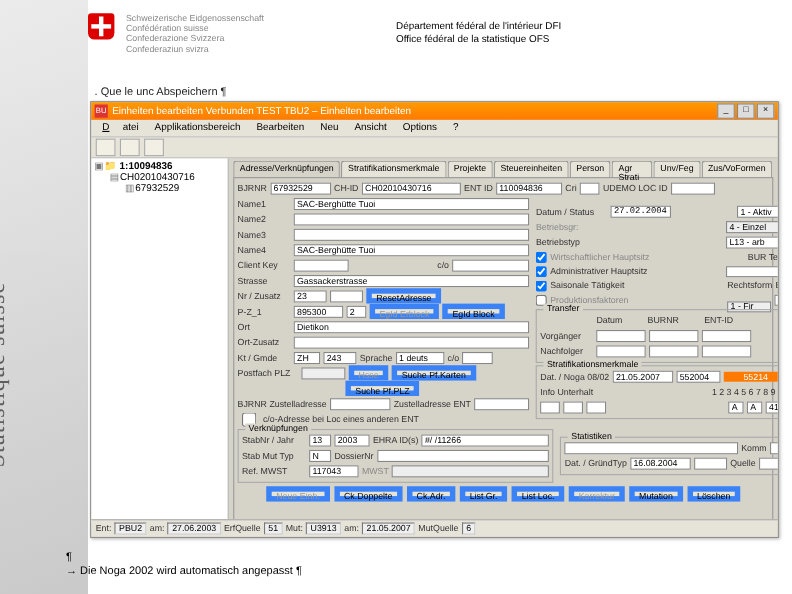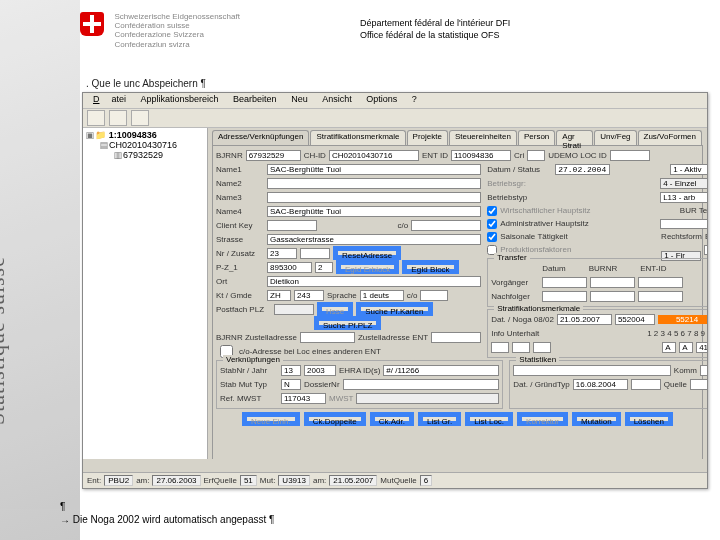--- a/index.html
+++ b/index.html
@@ -33,21 +33,21 @@
   .tab.active { background:#d6d3c9; }
   .pane { border:1px solid #999; background:#d6d3c9; padding:2px 3px; height:calc(100% - 15px - 2px); font-size:8px; }
   .row { display:flex; align-items:center; height:14px; gap:3px; }
   .lbl { color:#333; white-space:nowrap; }
   .lbl.dim { color:#888; }
   input.f, .inp { height:11px; font-size:8px; border:1px solid #888; background:#fff; padding:0 2px; box-sizing:border-box;}
   .btn { height:14px; font-size:8px; border:5px solid #3b82f6; background:#e6e3d8; padding:0 4px; cursor:pointer;}
   .btn.dim { color:#999; }
   .grp { border:1px solid #aaa; margin-top:2px; padding:2px 3px 3px 3px; position:relative;}
   .grp>.t { position:absolute; top:-6px; left:6px; background:#d6d3c9; padding:0 3px; font-size:8px;}
-  .cols { display:flex; gap:6px; }
+  .cols { display:flex; gap:6px;align-items:center; }
   .c1 { flex:0 0 260px; }
   .c2 { flex:1; }
   .chk { display:flex;align-items:center;gap:3px;height:13px;}
   .chk input{margin:0;width:10px;height:10px;}
   .status { position:absolute; left:0; right:0; bottom:0; height:15px; background:#e6e3d8; border-top:1px solid #aaa; display:flex; align-items:center; font-size:8px; gap:3px; padding:0 4px;}
   .status .sval { border:1px inset #ccc; background:#efefef; padding:0 3px; }
   .btnrow { display:flex; gap:4px; justify-content:center; padding-top:3px;}
   .bottomtxt { position:absolute; left:60px; top:500px; font-size:10px; color:#000; line-height:1.3;}
   .hl { background:#ff7a00; color:#fff; padding:0 18px;}
 </style>
@@ -69,20 +69,27 @@
     </span>
     <div class="dept">
       <div>Département fédéral de l'intérieur DFI</div>
       <div>Office fédéral de la statistique OFS</div>
     </div>
   </div>
 
   <div class="caption">. Que le unc Abspeichern ¶</div>
 
   <div class="win">
+    <div class="titlebar">
+      <span class="wicon">BU</span>
+      <span class="txt">Einheiten bearbeiten Verbunden TEST TBU2  – Einheiten bearbeiten</span>
+      <span class="winbtn">_</span>
+      <span class="winbtn">□</span>
+      <span class="winbtn">×</span>
+    </div>
     <div class="menubar">
       <span><u>D</u><span></span>atei</span>
       <span>Applikationsbereich</span>
       <span>Bearbeiten</span>
       <span>Neu</span>
       <span>Ansicht</span>
       <span>Options</span>
       <span>?</span>
     </div>
     <div class="toolbar">
@@ -163,20 +170,24 @@
               <div class="row">
                   <span class="lbl" style="width:48px">P-Z_1</span>
                   <input class="f" style="width: 45px;" value="895300">
                   <input class="f" style="width: 18px;" value="2">
                   <button class="btn dim">EgId Erblock</button>
                   <button class="btn">EgId Block</button>
                 </div>
               <div class="row">
                   <span class="lbl" style="width:48px">Ort</span>
                   <input class="f" style="flex: 1 1 0%;" value="Dietikon">
+                </div>
+              <div class="row">
+                  <span class="lbl" style="width:48px">Ort-Zusatz</span>
+                  <input class="f" style="flex: 1 1 0%;">
                 </div>
               <div class="row">
                   <span class="lbl" style="width:48px">Kt / Gmde</span>
                   <input class="f" style="width: 24px;" value="ZH">
                   <input class="f" style="width: 30px;" value="243">
                   <span class="lbl">Sprache</span>
                   <input class="f" style="width: 44px;" value="1 deuts">
                   <span class="lbl">c/o</span>
                   <input class="f" style="width: 28px;">
                 </div>

